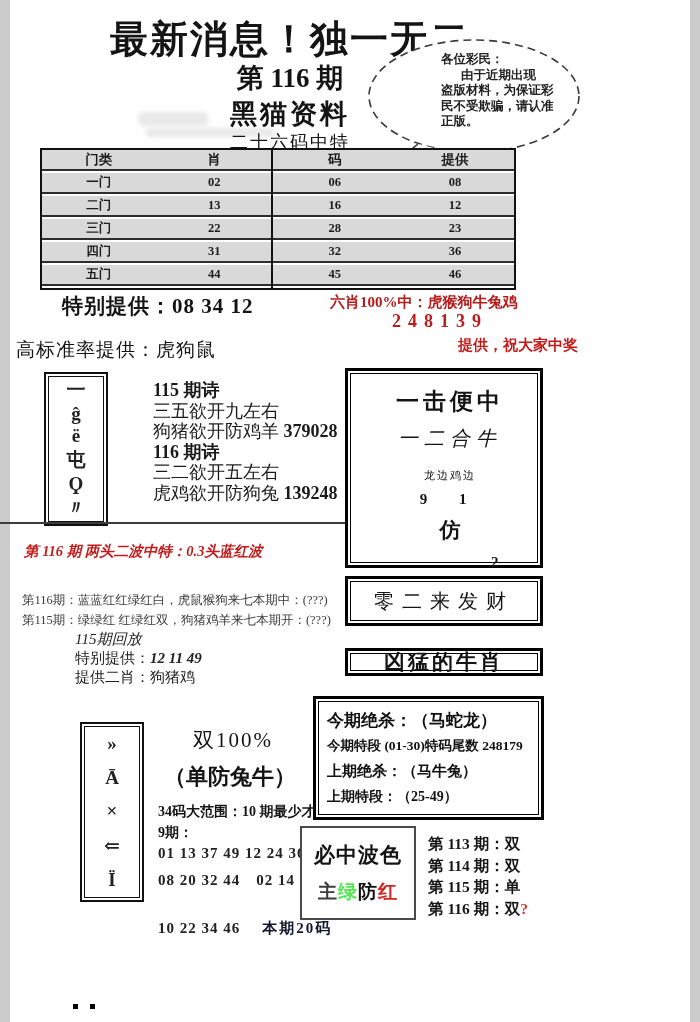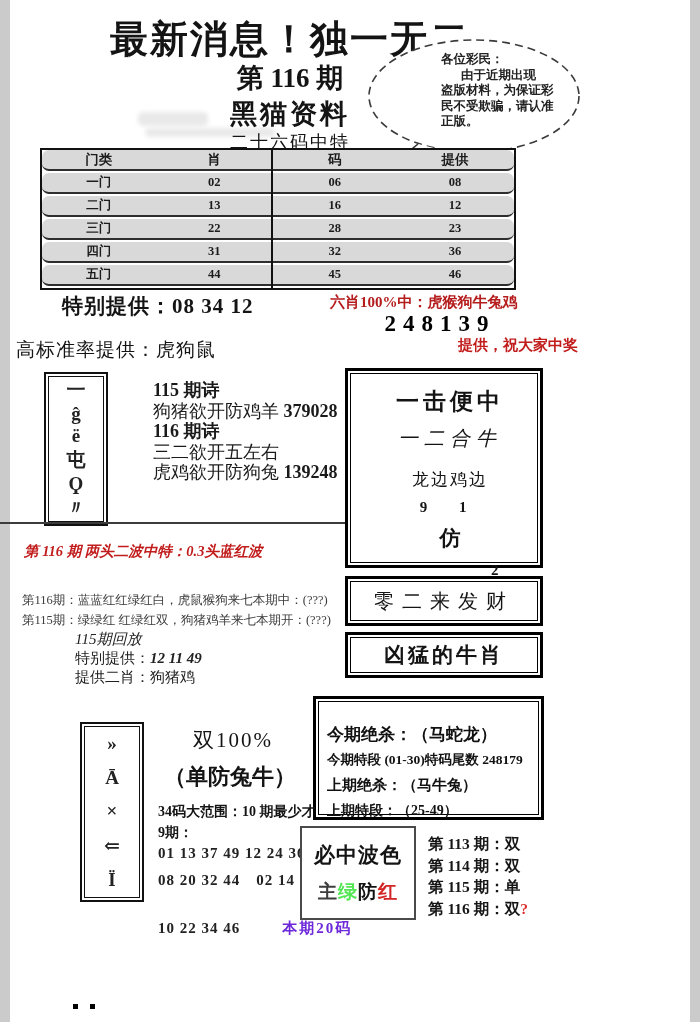--- a/index.html
+++ b/index.html
@@ -18,31 +18,31 @@
   .issue     { left:70px; top:60px; width:440px; font-size:27px; font-weight:bold; }
   .source    { left:70px; top:96px; width:440px; font-size:27px; font-weight:bold; letter-spacing:3px; }
   .subtitle  { left:70px; top:130px; width:440px; font-size:18px; letter-spacing:2px; }
 
   
   .bubble-text { left:441px; top:52px; width:132px; font-size:12.5px; font-weight:bold; line-height:15.5px; color:#222; }
   .bubble-text .bline:nth-child(2) { padding-left:1.6em; }
 
   
   .lot-table { left:40px; top:148px; width:472px; border:2px solid #111; background:#fff; }
-  .t-row { display:flex; background:#d9d9d9; height:19px; align-items:center; border-bottom:2px solid #2e2e2e; margin-bottom:2px;border-radius:7px; }
+  .t-row { display:flex; background:#d9d9d9; height:19px; align-items:center; border-bottom:2px solid #2e2e2e; margin-bottom:2px; }
   .t-row:last-child { border-bottom:none; margin-bottom:0; }
   .t-cell { text-align:center; font-size:12.5px; font-weight:bold; color:#1c1c1c; }
   .t-c1 { width:24%; } .t-c2 { width:25%; } .t-c3 { width:26%; } .t-c4 { width:25%; }
   .t-divider { position:absolute; left:229px; top:0; bottom:0; width:2px; background:#111; }
   .t-head .t-cell { font-size:13.5px; }
 
   
   .special-offer { left:62px; top:292px; font-size:21px; font-weight:bold; letter-spacing:1px; }
   .six-xiao   { left:330px; top:293px; width:270px; font-size:15px; font-weight:bold; color:#b51d1d; }
-  .six-numbers{ left:330px; top:311px; width:220px; text-align:center; font-size:23px; font-weight:bold; color:#000000; letter-spacing:7px; }
+  .six-numbers{ left:330px; top:311px; width:220px; text-align:center; font-size:18px; font-weight:bold; color:#b91c1c; letter-spacing:7px; }
   .high-standard { left:16px; top:337px; font-size:19px; letter-spacing:1px; }
   .wish { left:458px; top:336px; font-size:15px; font-weight:bold; color:#c21d1d; }
 
   
   .seal { border:2px solid #111; padding:2px; background:#fff; }
   .seal .inner { border:1px solid #111; width:100%; height:100%; box-sizing:border-box;
                  display:flex; flex-direction:column; justify-content:space-around; align-items:center; }
   .seal-glyph { font-size:19px; font-weight:bold; color:#222; }
 
   .poem-seal { left:44px; top:372px; width:56px; height:146px; }
@@ -62,48 +62,48 @@
   .replay .num { font-style:italic; font-weight:bold; }
 
   
   .dbox { border:3px solid #000; padding:2px; background:#fff; box-sizing:border-box; }
   .dbox .inner { border:1px solid #000; width:100%; height:100%; box-sizing:border-box; }
 
   .strike-box { left:345px; top:368px; width:198px; height:200px; }
   .strike-box .inner { display:flex; flex-direction:column; align-items:center;padding-left:12px; }
   .sb-l1 { font-size:23px; font-weight:bold; letter-spacing:4px; margin-top:12px; }
   .sb-l2 { font-size:20px; letter-spacing:6px; margin-top:8px; font-style:italic; }
-  .sb-l3 { font-size:17px; margin-top:16px; letter-spacing:2px; }
+  .sb-l3 { font-size:11px; margin-top:16px; letter-spacing:2px; }
   .sb-l4 { font-size:15px; font-weight:bold; letter-spacing:14px; margin-top:8px; }
   .sb-l5 { font-size:21px; font-weight:bold; margin-top:8px; }
   .sb-l6 { font-size:15px; font-weight:bold; align-self:flex-start; margin:10px 0 0 128px; }
   .sb-l7 { font-size:21px; letter-spacing:2px; margin-top:4px; }
 
   .fortune-box { left:345px; top:576px; width:198px; height:50px; }
   .fortune-box .inner { display:flex; align-items:center; justify-content:center; font-size:20px; letter-spacing:8px; }
-  .fierce-box { left:345px; top:632px; width:198px; height:46px; }
+  .fierce-box { left:345px; top:648px; width:198px; height:28px; }
   .fierce-box .inner { display:flex; align-items:center; justify-content:center; font-size:21px; font-weight:bold; letter-spacing:3px; }
 
   .kill-box { left:313px; top:696px; width:231px; height:124px; }
-  .kill-box .inner { padding:20px 8px; }
+  .kill-box .inner { padding:6px 8px; }
   .kb-line { font-weight:bold; color:#111; }
   .kb-l1 { font-size:17px; line-height:25px; }
   .kb-l2 { font-size:13.5px; line-height:25px; }
   .kb-l3 { font-size:15px; line-height:26px; }
   .kb-l4 { font-size:14px; line-height:26px; }
 
   
   .tall-seal { left:80px; top:722px; width:56px; height:172px; }
   .dbl-title { left:158px; top:726px; width:150px; font-size:21px; letter-spacing:2px; }
   .dbl-sub   { left:140px; top:762px; width:180px; font-size:22px; font-weight:bold; }
   .dbl-note1 { left:158px; top:803px; font-size:14px; font-weight:bold; }
   .dbl-note2 { left:158px; top:824px; font-size:14px; font-weight:bold; }
   .dbl-nums  { left:158px; width:200px; font-size:15px; font-weight:bold; letter-spacing:1px; color:#222; }
   .dn1 { top:845px; } .dn2 { top:871px; } .dn3 { top:897px; left:167px; } .dn4 { top:919px; }
-  .dn4 .suffix { margin-left:42px; letter-spacing:2px; color:#6d28d9;text-align:right; }
+  .dn4 .suffix { margin-left:22px; letter-spacing:2px; color:#0f172a;text-align:right; }
 
   .wavecolor-box { left:300px; top:826px; width:112px; height:90px; border:2px solid #4a4a4a; background:#fff;
                    display:flex; flex-direction:column; align-items:center; justify-content:center; }
   .wc-title { font-size:21px; font-weight:bold; letter-spacing:1px; }
   .wc-line  { font-size:19px; font-weight:bold; margin-top:10px; letter-spacing:1px; }
   .wc-p { color:#3d3d3d; }
   .wc-green { color:#53e653; }
   .wc-red { color:#d42525; }
 
   .history { left:428px; top:833px; font-size:15.5px; font-weight:bold; line-height:21.5px; color:#161616; }
@@ -189,20 +189,21 @@
       <span class="seal-glyph">ĝ</span>
       <span class="seal-glyph">ë</span>
       <span class="seal-glyph">屯</span>
       <span class="seal-glyph">Ϙ</span>
       <span class="seal-glyph">〃</span>
     </div>
   </div>
 
   <div class="abs poem-lines">
     <div class="poem-line lbl"><span>115 期诗</span><b></b></div>
+    <div class="poem-line"><span>三五欲开九左右</span><b></b></div>
     <div class="poem-line"><span>狗猪欲开防鸡羊 </span><b>379028</b></div>
     <div class="poem-line lbl"><span>116 期诗</span><b></b></div>
     <div class="poem-line"><span>三二欲开五左右</span><b></b></div>
     <div class="poem-line"><span>虎鸡欲开防狗兔 </span><b>139248</b></div>
   </div>
 
   <div class="abs rule1"></div>
 
   <div class="abs wave-headline">第 116 期 两头二波中特：0.3头蓝红波</div>
   <div class="abs wave-line wave-l1">第116期：蓝蓝红红绿红白，虎鼠猴狗来七本期中：(???)</div>

